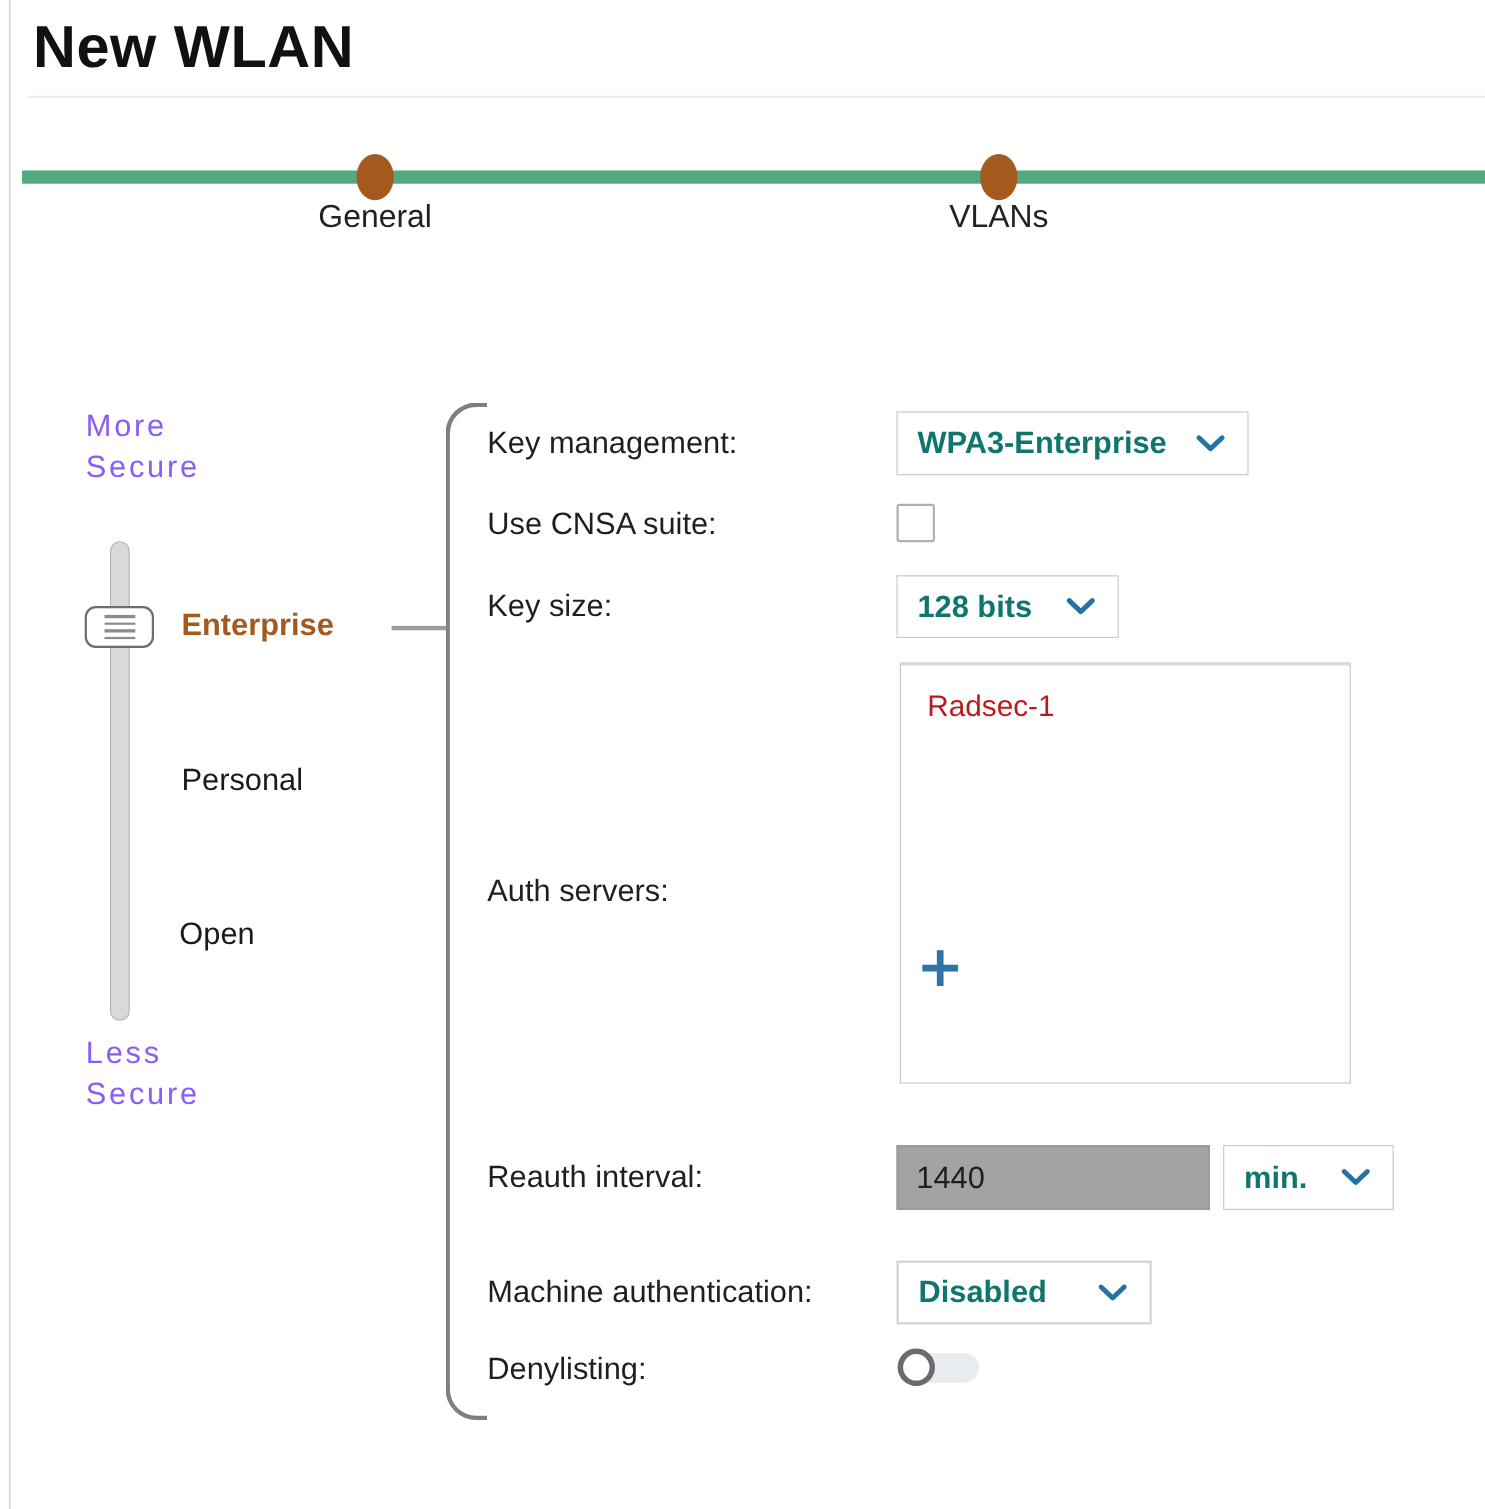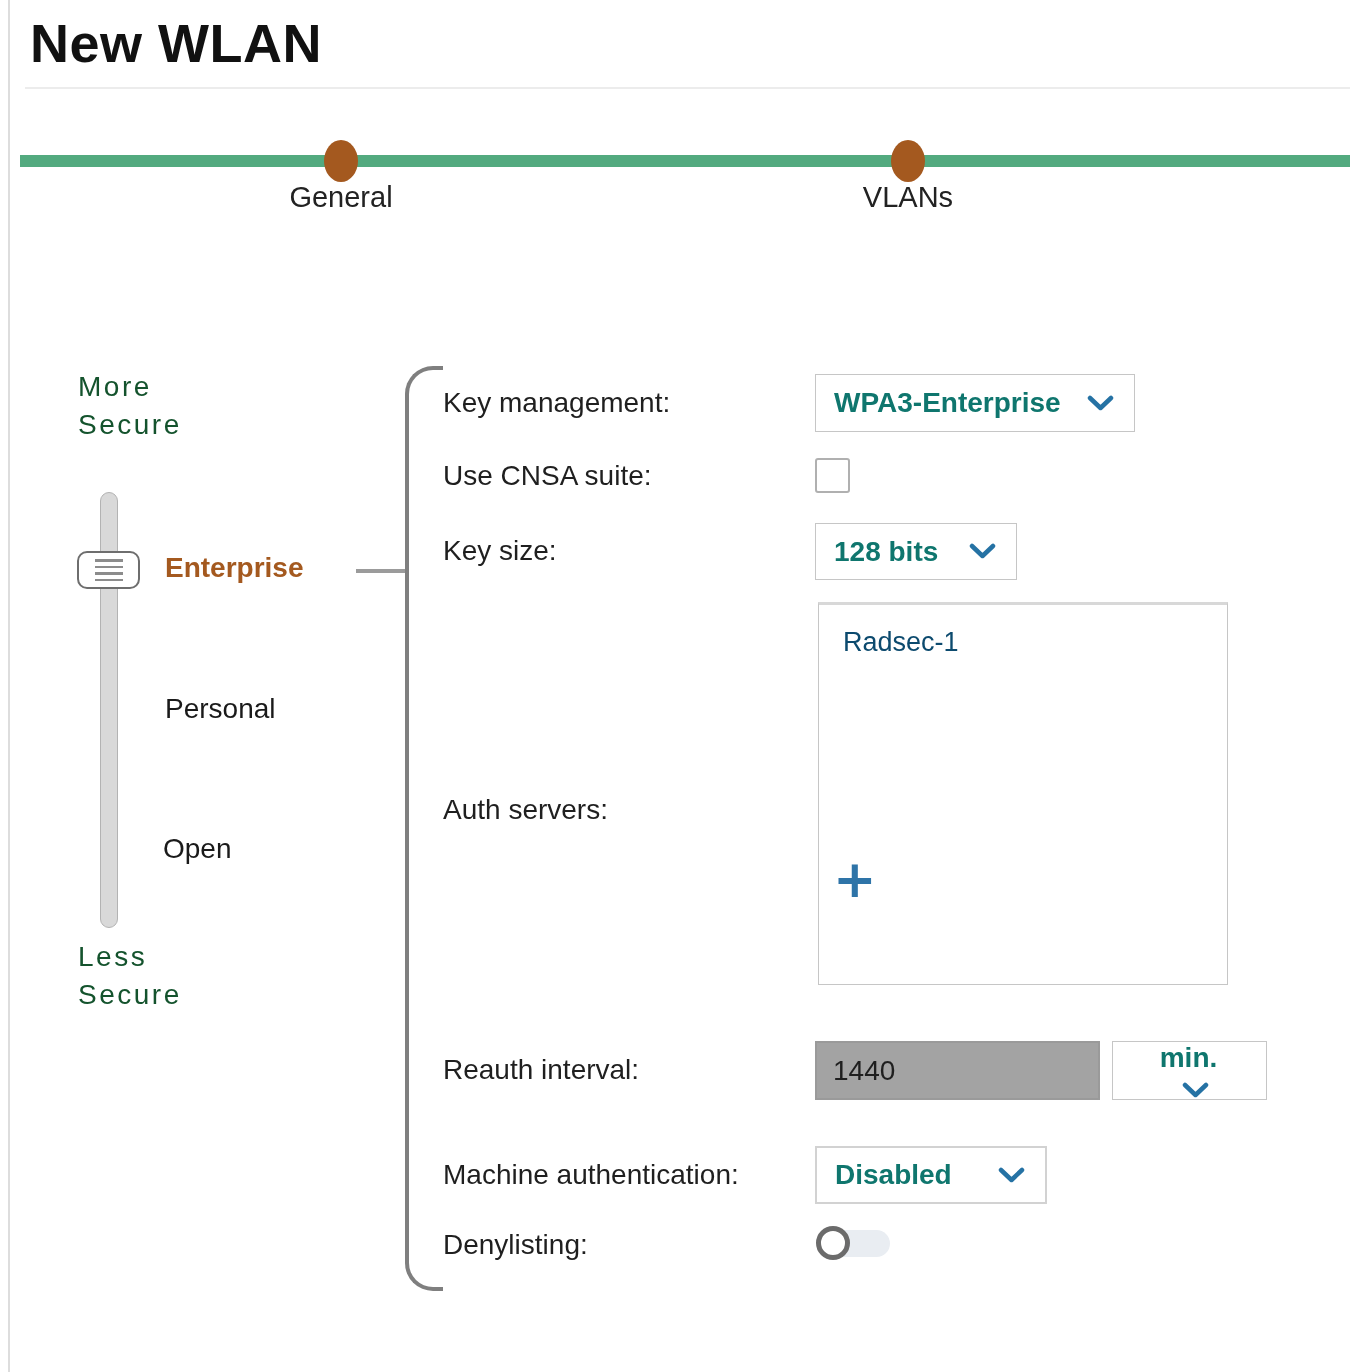--- a/index.html
+++ b/index.html
@@ -41,21 +41,21 @@
   .dot-vlans   { left: 891px; }
   .step-label {
     position: absolute; top: 181px; width: 220px;
     font-size: 29px; color: #222222; text-align: center;
   }
   .label-general { left: 231px; }
   .label-vlans   { left: 798px; }
   
   .secure-label {
     position: absolute; left: 78px; width: 170px;
-    font-size: 28px; line-height: 38px; letter-spacing: 2.5px; color: #14532d;
+    font-size: 28px; line-height: 38px; letter-spacing: 2.5px; color: #8b5cf6;
   }
   .more-secure { top: 368px; }
   .less-secure { top: 938px; }
   .slider-track {
     position: absolute; left: 100px; top: 492px; width: 18px; height: 436px;
     background: #d9d9d9; border: 1px solid #b3b3b3; border-radius: 9px;
   }
   .slider-handle {
     position: absolute; left: 77px; top: 551px; width: 63px; height: 38px;
     background: #ffffff; border: 2.5px solid #6e6e6e; border-radius: 10px;
@@ -95,35 +95,35 @@
   .lbl-denylisting    { top: 1229px; text-align: center; }
   .select-box {
     position: absolute; background: #ffffff;
     border: 1px solid #c6c6c6;
     display: flex; align-items: center; justify-content: space-between;
     padding: 0 20px 0 18px; cursor: pointer;
   }
   .select-box .select-value { font-size: 28px; color: #0f766e; white-space: nowrap; font-weight: bold; }
   .sel-key-management { left: 815px; top: 374px; width: 320px; height: 58px; }
   .sel-key-size       { left: 815px; top: 523px; width: 202px; height: 57px; }
-  .sel-reauth-unit    { left: 1112px; top: 1041px; width: 155px; height: 59px; flex-direction: column; }
+  .sel-reauth-unit    { left: 1112px; top: 1041px; width: 155px; height: 59px; }
   .sel-machine-auth   { left: 815px; top: 1146px; width: 232px; height: 58px; border: 2px solid #d2d2d2; }
   .chevron-svg { flex: 0 0 auto; margin-left: 14px; }
   .checkbox {
     position: absolute; left: 815px; top: 458px; width: 35px; height: 35px;
     background: #ffffff; border: 2px solid #b0b0b0; border-radius: 3px;
     cursor: pointer;
   }
   .auth-list {
     position: absolute; left: 818px; top: 602px; width: 410px; height: 383px;
     background: #ffffff;
     border: 1px solid #c6c6c6; border-top: 3px solid #d8d8d8;
   }
   .auth-item {
-    margin: 22px 0 0 24px; font-size: 27px; color: #0c4a6e; cursor: pointer;
+    margin: 22px 0 0 24px; font-size: 27px; color: #b91c1c; cursor: pointer;
   }
   .add-auth-button {
     position: absolute; left: 14px; top: 248px;
     font-size: 52px; font-weight: bold; color: #2e74a8; line-height: 1;
     background: none; border: none; cursor: pointer;
     font-family: "DejaVu Sans", sans-serif;
   }
   .reauth-input {
     position: absolute; left: 815px; top: 1041px; width: 285px; height: 59px;
     border: 2px solid #9a9a9a; font-size: 28px; color: #1f1f1f;

